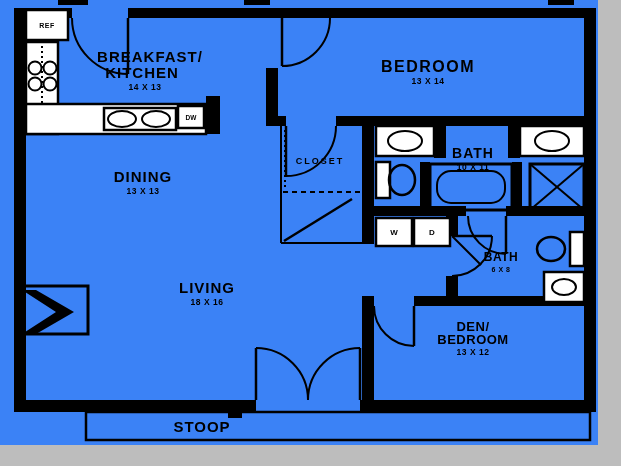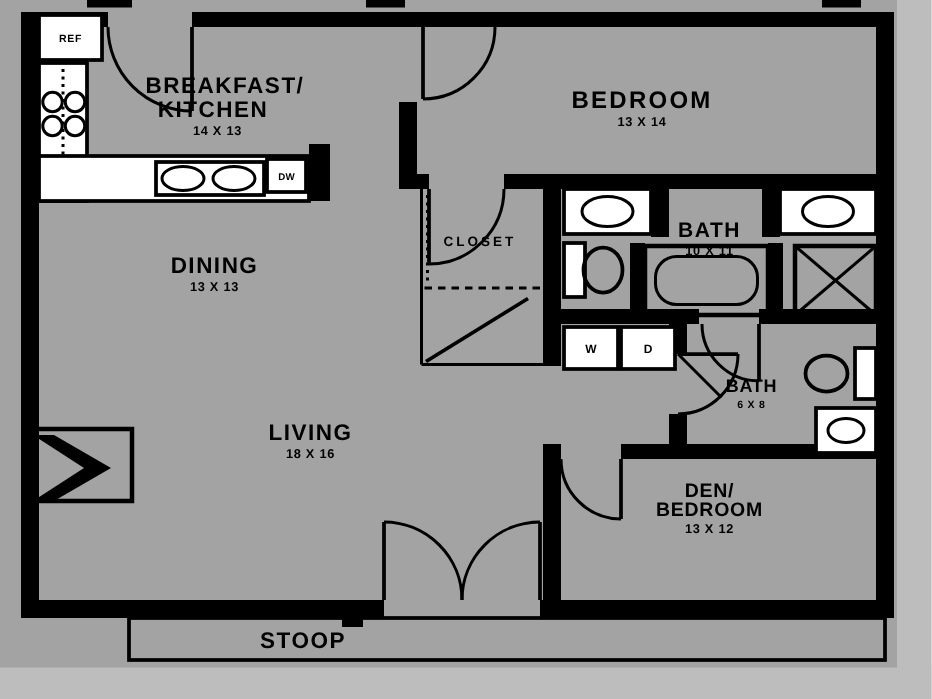--- a/index.html
+++ b/index.html
@@ -1,16 +1,16 @@
 <!DOCTYPE html>
 <html><head>
 <meta charset="utf-8">
 <style>
   html,body{margin:0;padding:0;background:#ffffff;}
-  .stage{position:relative;width:621px;height:466px;background:#a3a3a3;overflow:hidden;}
+  .stage{position:relative;width:621px;height:466px;background:#3b82f6;overflow:hidden;}
   svg{display:block;}
   .wall{fill:#000000;stroke:none;}
   .margin{fill:#bdbdbd;stroke:none;}
   .mark{fill:#000000;}
   .fix{fill:#ffffff;stroke:#000000;stroke-width:2.5;}
   .fixn{fill:none;stroke:#000000;stroke-width:2.5;}
   .thick{stroke-width:3;}
   .thin{fill:none;stroke:#000000;stroke-width:2;}
   .door{fill:none;stroke:#000000;stroke-width:2;}
   .panel{stroke:#000000;stroke-width:2.5;}

